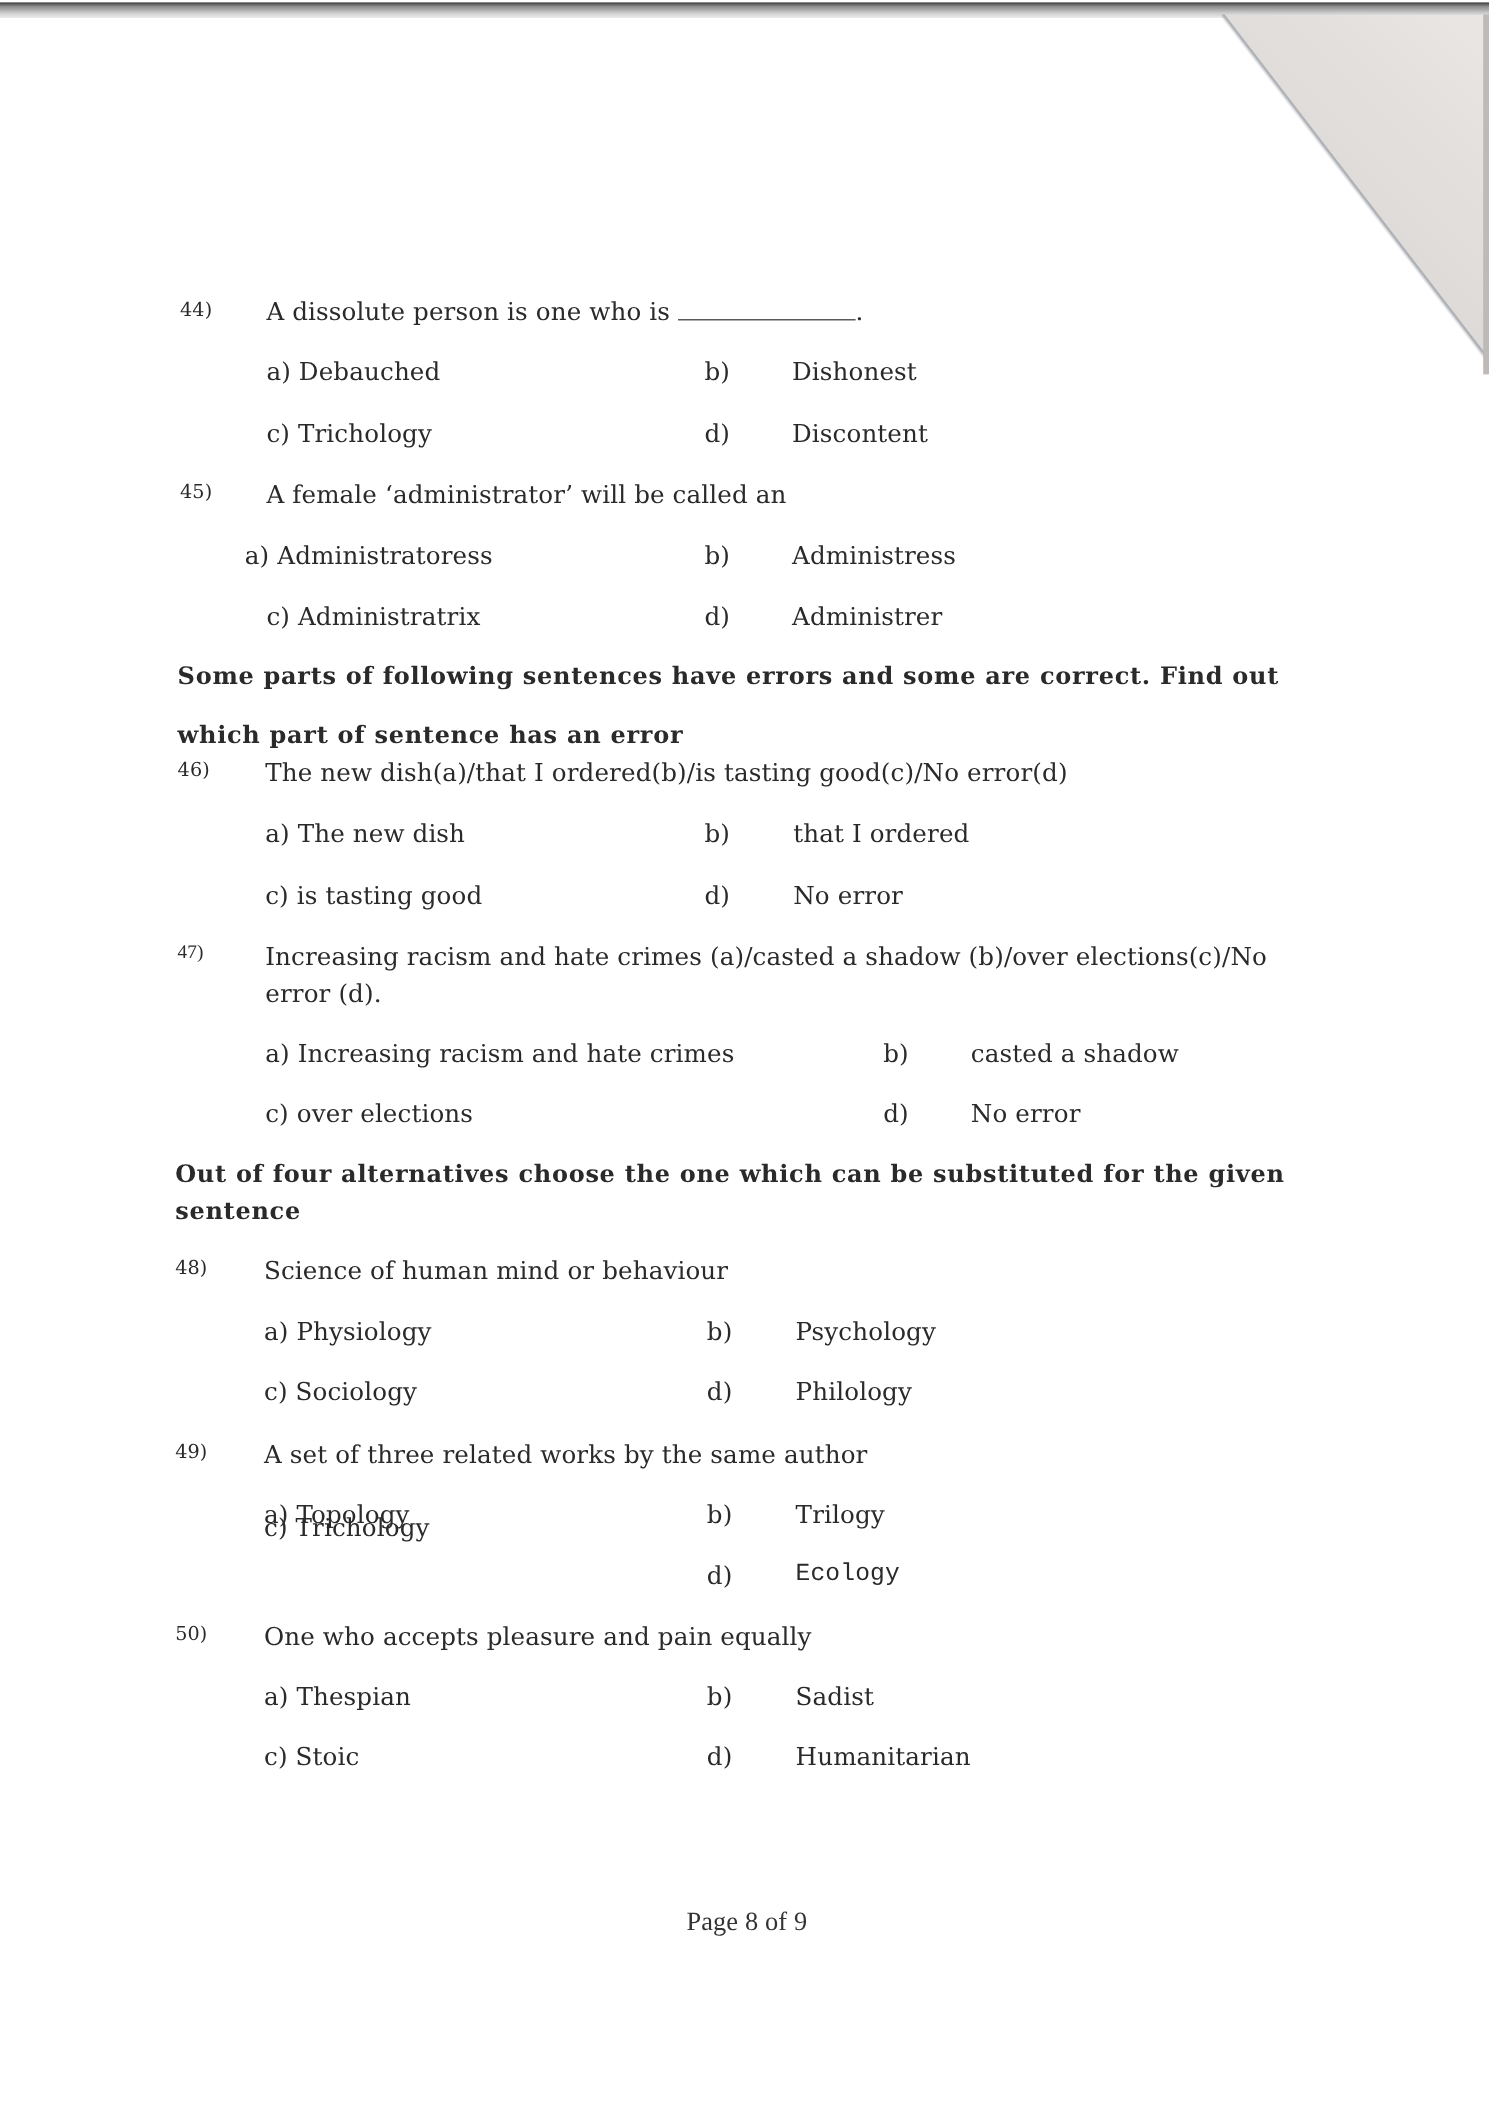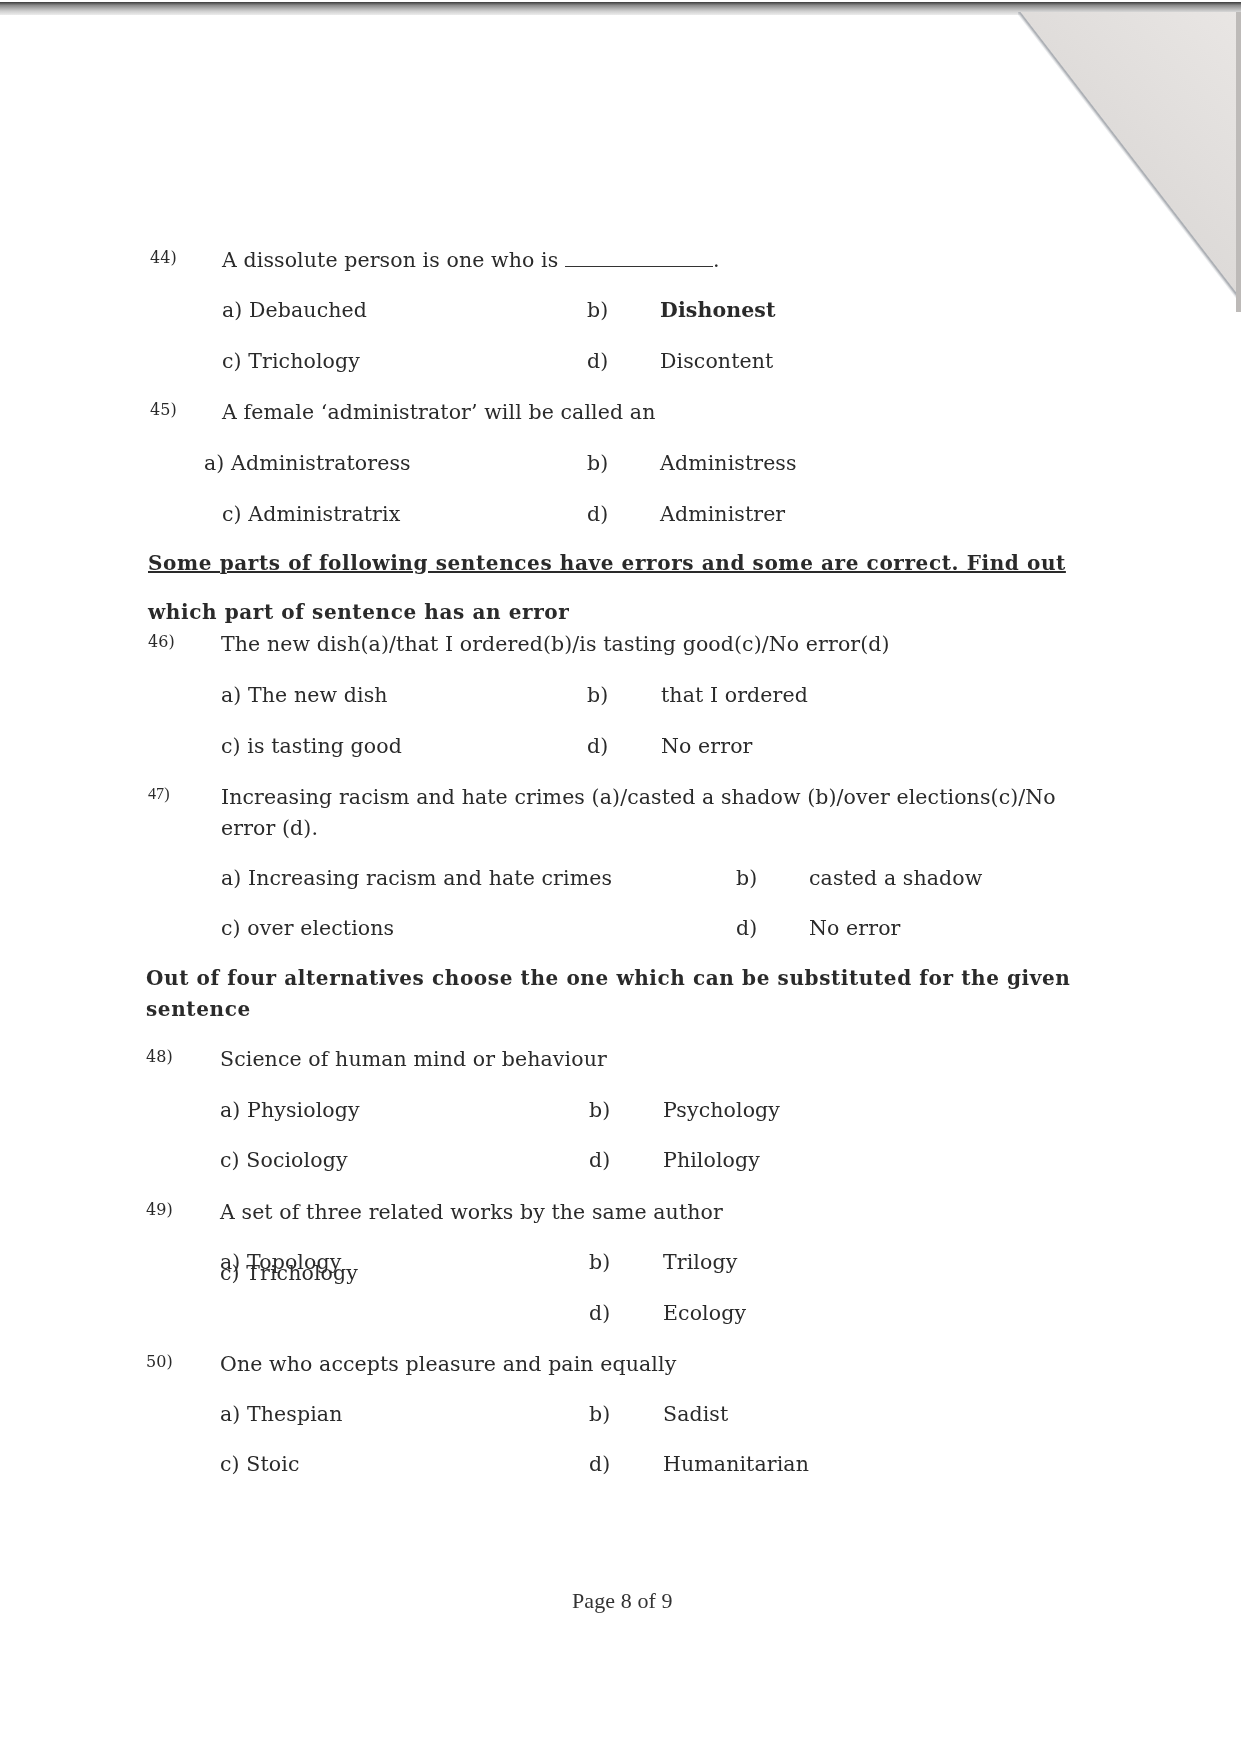--- a/index.html
+++ b/index.html
@@ -26,39 +26,39 @@
 <div class="topbar"></div>
 <div class="fold"></div>
 <div class="fold-edge"></div>
 <div class="right-edge"></div>
 
 <div>
   <span class="t num" style="left:150px;top:248px;">44)</span>
   <span class="t" style="left:222px;top:248px;"><span>A dissolute person is one who is</span> <span class="blank"></span><span>.</span></span>
   <span class="t" style="left:222px;top:298px;">a) Debauched</span>
   <span class="t" style="left:587px;top:298px;">b)</span>
-  <span class="t" style="left:660px;top:298px;font-weight:bold;">Dishonest</span>
+  <span class="t" style="left:660px;top:298px;">Dishonest</span>
   <span class="t" style="left:222px;top:349px;">c) Trichology</span>
   <span class="t" style="left:587px;top:349px;">d)</span>
   <span class="t" style="left:660px;top:349px;">Discontent</span>
 </div>
 
 <div>
   <span class="t num" style="left:150px;top:400px;">45)</span>
   <span class="t" style="left:222px;top:400px;">A female ‘administrator’ will be called an</span>
   <span class="t" style="left:204px;top:451px;">a) Administratoress</span>
   <span class="t" style="left:587px;top:451px;">b)</span>
   <span class="t" style="left:660px;top:451px;">Administress</span>
   <span class="t" style="left:222px;top:502px;">c) Administratrix</span>
   <span class="t" style="left:587px;top:502px;">d)</span>
   <span class="t" style="left:660px;top:502px;">Administrer</span>
 </div>
 
 <div>
-  <span class="t bold" style="left:148px;top:551px;text-decoration:underline;">Some parts of following sentences have errors and some are correct. Find out</span>
+  <span class="t bold" style="left:148px;top:551px;">Some parts of following sentences have errors and some are correct. Find out</span>
   <span class="t bold" style="left:148px;top:600px;">which part of sentence has an error</span>
 </div>
 
 <div>
   <span class="t num" style="left:148px;top:632px;">46)</span>
   <span class="t" style="left:221px;top:632px;">The new dish(a)/that I ordered(b)/is tasting good(c)/No error(d)</span>
   <span class="t" style="left:221px;top:683px;">a) The new dish</span>
   <span class="t" style="left:587px;top:683px;">b)</span>
   <span class="t" style="left:661px;top:683px;">that I ordered</span>
   <span class="t" style="left:221px;top:734px;">c) is tasting good</span>
@@ -95,21 +95,21 @@
 </div>
 
 <div>
   <span class="t num" style="left:146px;top:1200px;">49)</span>
   <span class="t" style="left:220px;top:1200px;">A set of three related works by the same author</span>
   <span class="t" style="left:220px;top:1250px;">a) Topology</span>
   <span class="t" style="left:589px;top:1250px;">b)</span>
   <span class="t" style="left:663px;top:1250px;">Trilogy</span>
   <span class="t" style="left:220px;top:1261px;">c) Trichology</span>
   <span class="t" style="left:589px;top:1301px;">d)</span>
-  <span class="t" style="left:663px;top:1301px;">Ecology</span>
+  <span class="t" style="left:663px;top:1301px;font-family:Liberation Mono, monospace;">Ecology</span>
 </div>
 
 <div>
   <span class="t num" style="left:146px;top:1352px;">50)</span>
   <span class="t" style="left:220px;top:1352px;">One who accepts pleasure and pain equally</span>
   <span class="t" style="left:220px;top:1402px;">a) Thespian</span>
   <span class="t" style="left:589px;top:1402px;">b)</span>
   <span class="t" style="left:663px;top:1402px;">Sadist</span>
   <span class="t" style="left:220px;top:1452px;">c) Stoic</span>
   <span class="t" style="left:589px;top:1452px;">d)</span>

